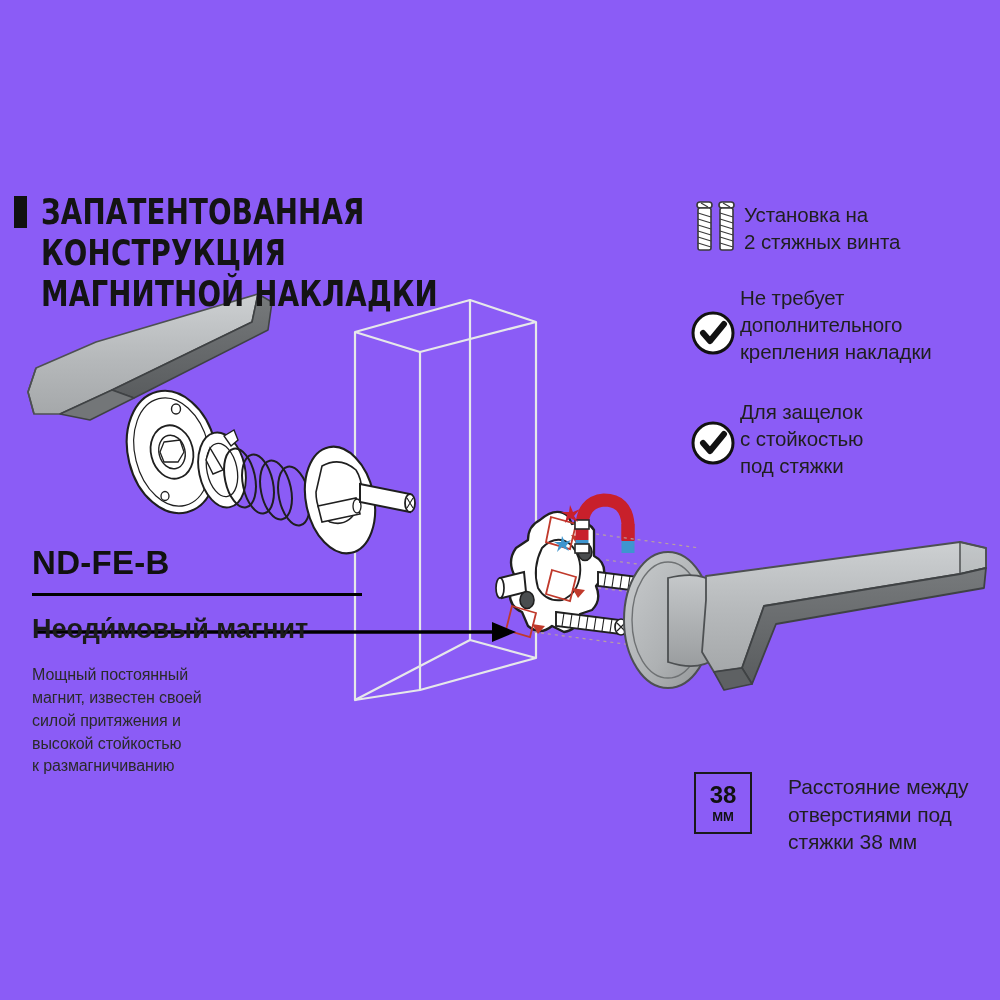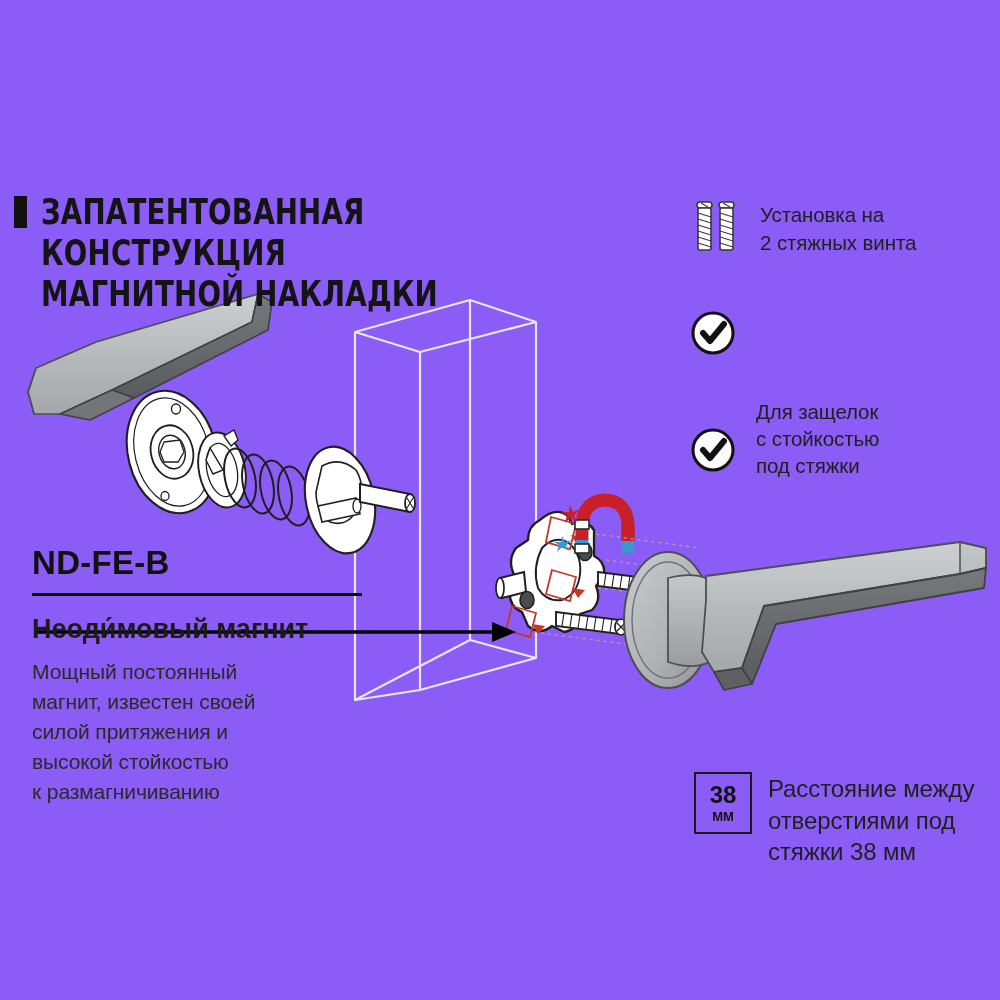--- a/index.html
+++ b/index.html
@@ -48,22 +48,22 @@
     text-transform: uppercase;
     transform: scaleX(0.88);
     transform-origin: left top;
     white-space: pre-line;
   }
 
   
   .feature {
     position: absolute;
     display: flex;
-    align-items: center;
-    gap: 20px;
+    align-items: flex-start;
+    gap: 4px;
   }
   .feature-icon {
     flex: 0 0 auto;
     display: block;
   }
   .feature-text {
     font-size: 20.5px;
     line-height: 1.32;
     color: #1f1f1f;
     white-space: pre-line;
@@ -97,24 +97,24 @@
     width: 100%;
   }
   #ndfeb-subtitle {
     font-size: 27px;
     font-weight: 700;
     color: #1b1b1b;
     margin-top: 17px;
     line-height: 1.2;
   }
   #ndfeb-body {
-    font-size: 21px;
+    font-size: 16px;
     line-height: 1.42;
     color: #2a2a2a;
-    margin-top: 12px;
+    margin-top: 19px;
     white-space: pre-line;
     letter-spacing: -0.1px;
   }
 
   
   #distance-block {
     position: absolute;
     left: 694px;
     top: 772px;
     display: flex;
@@ -140,26 +140,27 @@
     color: #111111;
   }
   #distance-badge-unit {
     font-size: 13px;
     font-weight: 600;
     color: #111111;
     margin-top: 3px;
     text-transform: uppercase;
   }
   #distance-text {
-    font-size: 24px;
+    font-size: 21px;
     line-height: 1.32;
     color: #1f1f1f;
     white-space: pre-line;
     padding-top: 1px;
     letter-spacing: -0.1px;
+    margin-left: 20px;
   }
 
   
   #illustration {
     position: absolute;
     left: 0;
     top: 0;
     width: 1000px;
     height: 1000px;
     pointer-events: none;
@@ -359,20 +360,23 @@
     </svg>
     <div class="feature-text">Установка на
 2 стяжных винта</div>
   </div>
 
   <div class="feature" id="feature-noextra">
     <svg class="feature-icon" width="46" height="46" viewBox="0 0 46 46">
       <circle cx="23" cy="23" r="20" fill="#ffffff" stroke="#111111" stroke-width="3"></circle>
       <path d="M13 23 L20 31 L34 14" fill="none" stroke="#111111" stroke-width="6" stroke-linecap="round" stroke-linejoin="round"></path>
     </svg>
+    <div class="feature-text">Не требует
+дополнительного
+крепления накладки</div>
   </div>
 
   <div class="feature" id="feature-latches">
     <svg class="feature-icon" width="46" height="46" viewBox="0 0 46 46">
       <circle cx="23" cy="23" r="20" fill="#ffffff" stroke="#111111" stroke-width="3"></circle>
       <path d="M13 23 L20 31 L34 14" fill="none" stroke="#111111" stroke-width="6" stroke-linecap="round" stroke-linejoin="round"></path>
     </svg>
     <div class="feature-text">Для защелок
 с стойкостью
 под стяжки</div>

